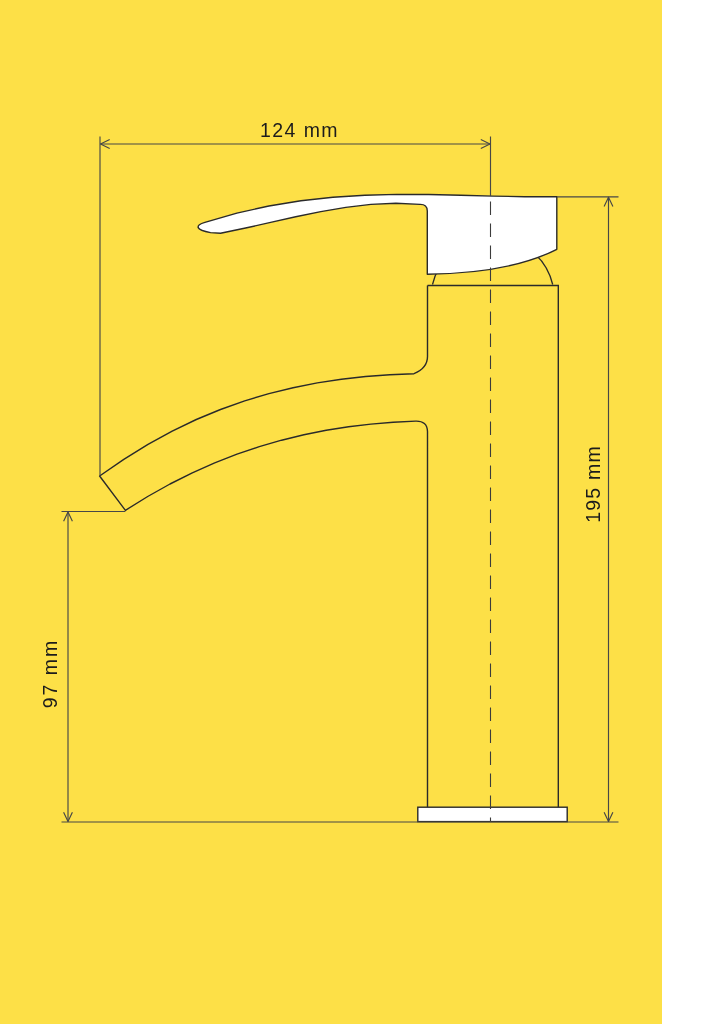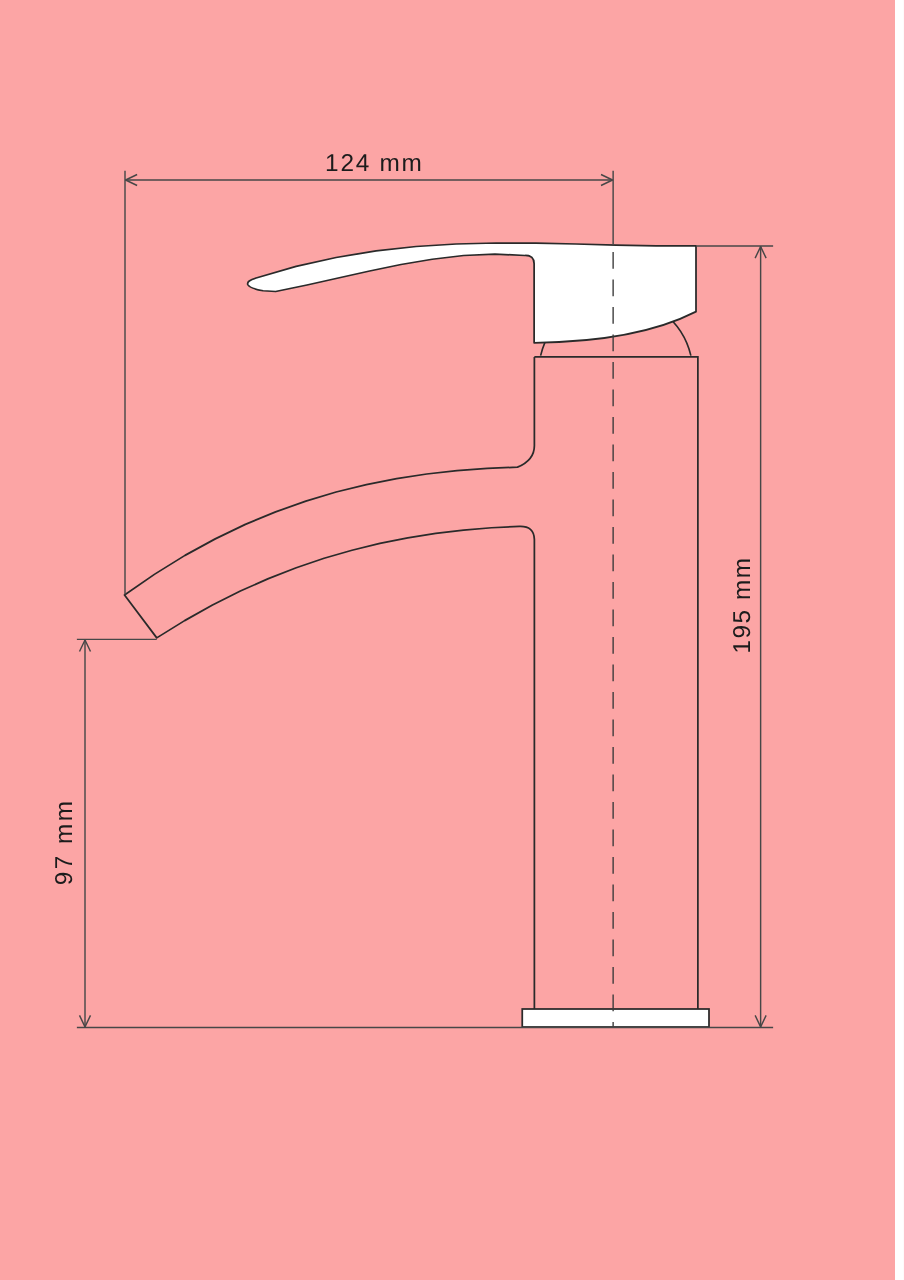--- a/index.html
+++ b/index.html
@@ -1,16 +1,16 @@
 <!DOCTYPE html>
 <html><head>
 <meta charset="utf-8">
 <style>
   html,body{margin:0;padding:0;background:#ffffff;}
-  .wrap{width:716px;height:1024px;position:relative;background:#fca5a5;overflow:hidden;}
+  .wrap{width:662px;height:1024px;position:relative;background:#fde047;overflow:hidden;}
   svg{display:block;}
   text{font-family:"Liberation Sans", sans-serif;fill:#1c1c1c;}
 </style>
 </head>
 <body>
 <div class="wrap">
 <svg width="723" height="1024" viewBox="0 0 723 1024" fill="none">
 
   <g stroke="#2a2a2a" stroke-width="1.3">
     <path d="M 432.5,284.5 A 61.8,61.8 0 0 1 552.7,284.5"></path>

